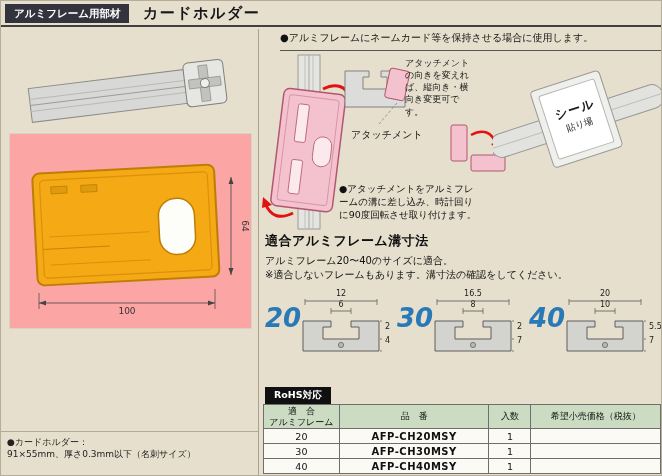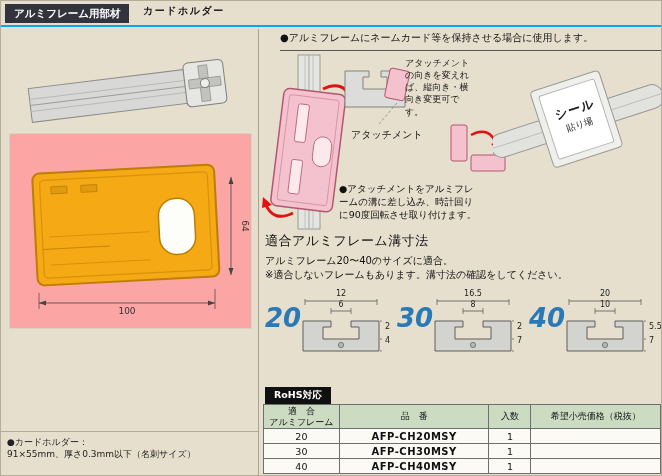--- a/index.html
+++ b/index.html
@@ -1,23 +1,23 @@
 <!DOCTYPE html>
 <html><head>
 <meta charset="utf-8">
 <style>
   * { margin:0; padding:0; box-sizing:border-box; }
   html,body { background:#9a948a; }
   body { font-family:"DejaVu Sans", sans-serif; }
   .page { position:relative; width:662px; height:476px; background:#e7dfcd; overflow:hidden; border:1px solid #b5ad97; }
 
   
-  .hdr { position:absolute; left:0; top:0; width:662px; height:26px; border-bottom:2px solid #0ea5e9; }
+  .hdr { position:absolute; left:0; top:0; width:662px; height:26px; border-bottom:2px solid #404040; }
   .hdr-cat { position:absolute; left:4px; top:3px; height:19px; padding:0 9px; background:#33333e; color:#fff; font-size:10.5px; font-weight:bold; line-height:19px; }
-  .hdr-title { position:absolute; left:142px; top:3px; font-size:10px; font-weight:bold; color:#15151a; letter-spacing:1.5px; }
+  .hdr-title { position:absolute; left:142px; top:3px; font-size:15px; font-weight:bold; color:#15151a; letter-spacing:1.5px; }
   .vdiv { position:absolute; left:257px; top:28px; width:1px; height:448px; background:#aaa28c; }
 
   
   .extrusion { position:absolute; left:16px; top:46px; width:218px; height:84px; }
   .holder-box { position:absolute; left:8px; top:132px; width:243px; height:196px; background:#fca5a5; box-shadow:0 0 0 1px #d9d3c2 inset; }
   .dim-w { position:absolute; left:30px; top:173px; width:176px; text-align:center; font-size:9px; color:#333; }
   .dim-h { position:absolute; right:2px; top:88px; font-size:9px; color:#333; transform:rotate(90deg); }
   .note-rule { position:absolute; left:0; top:430px; width:257px; height:1px; background:#b3ab96; }
   .card-note { position:absolute; left:6px; top:435px; width:248px; font-size:9px; color:#222; line-height:1.35; }
   .card-note span { display:block; }
@@ -29,21 +29,21 @@
   .detail { position:absolute; left:338px; top:56px; width:82px; height:68px; }
   .att-label { position:absolute; left:350px; top:127px; font-size:10px; color:#222; }
   .att-note { position:absolute; left:404px; top:56px; width:66px; font-size:9px; color:#1a1a1a; line-height:1.35; }
   .pair { position:absolute; left:442px; top:118px; width:64px; height:58px; }
   .install { position:absolute; left:338px; top:182px; width:142px; font-size:9.5px; color:#111; line-height:1.35; }
   .railcard { position:absolute; left:492px; top:46px; width:168px; height:142px; }
   .sealtext { position:absolute; left:545px; top:100px; width:62px; text-align:center; transform:rotate(-18deg); color:#1c1c1c; }
   .sealtext .seal1 { display:block; font-size:12.5px; font-weight:bold; letter-spacing:1px; }
   .sealtext .seal2 { display:block; font-size:9px; margin-top:1px; }
 
-  .gtitle { position:absolute; left:264px; top:231px; font-size:13px; font-weight:normal; color:#101010; letter-spacing:0.5px; }
+  .gtitle { position:absolute; left:264px; top:231px; font-size:13px; font-weight:bold; color:#101010; letter-spacing:0.5px; }
   .gline1 { position:absolute; left:264px; top:253px; font-size:10px; color:#111; }
   .gline2 { position:absolute; left:264px; top:267px; font-size:10px; color:#111; }
 
   .frame { position:absolute; top:288px; width:124px; height:82px; }
   .f0 { left:264px; } .f1 { left:396px; } .f2 { left:528px; }
   .fnum { position:absolute; left:0; top:14px; font-size:26px; font-weight:bold; font-style:italic; color:#2a79b7; }
   .ftop { position:absolute; left:34px; top:0; width:84px; text-align:center; font-size:8px; color:#222; }
   .fmid { position:absolute; left:34px; top:11px; width:84px; text-align:center; font-size:8px; color:#222; }
   .fsvg { position:absolute; left:34px; top:10px; }
   .fd1 { position:absolute; left:120px; top:33px; font-size:8px; color:#222; }

